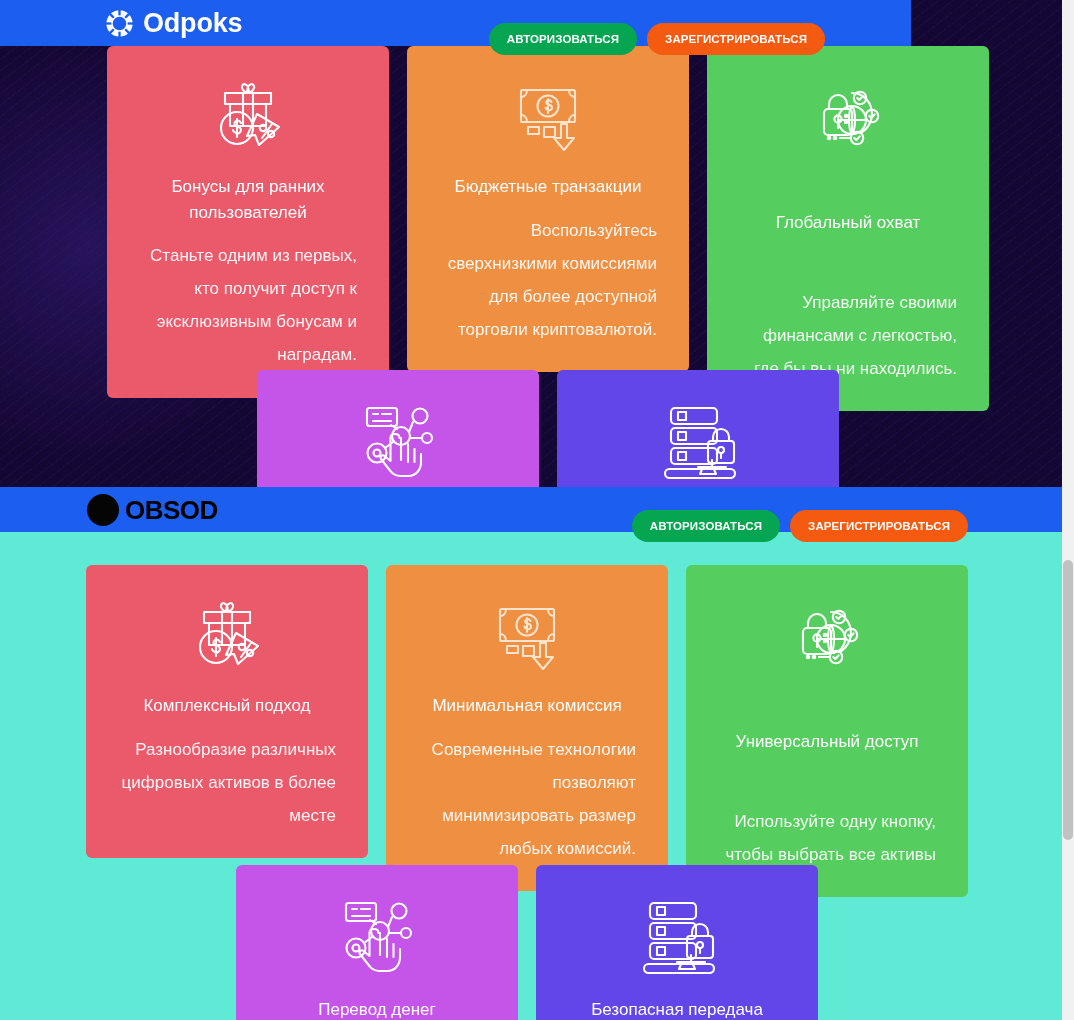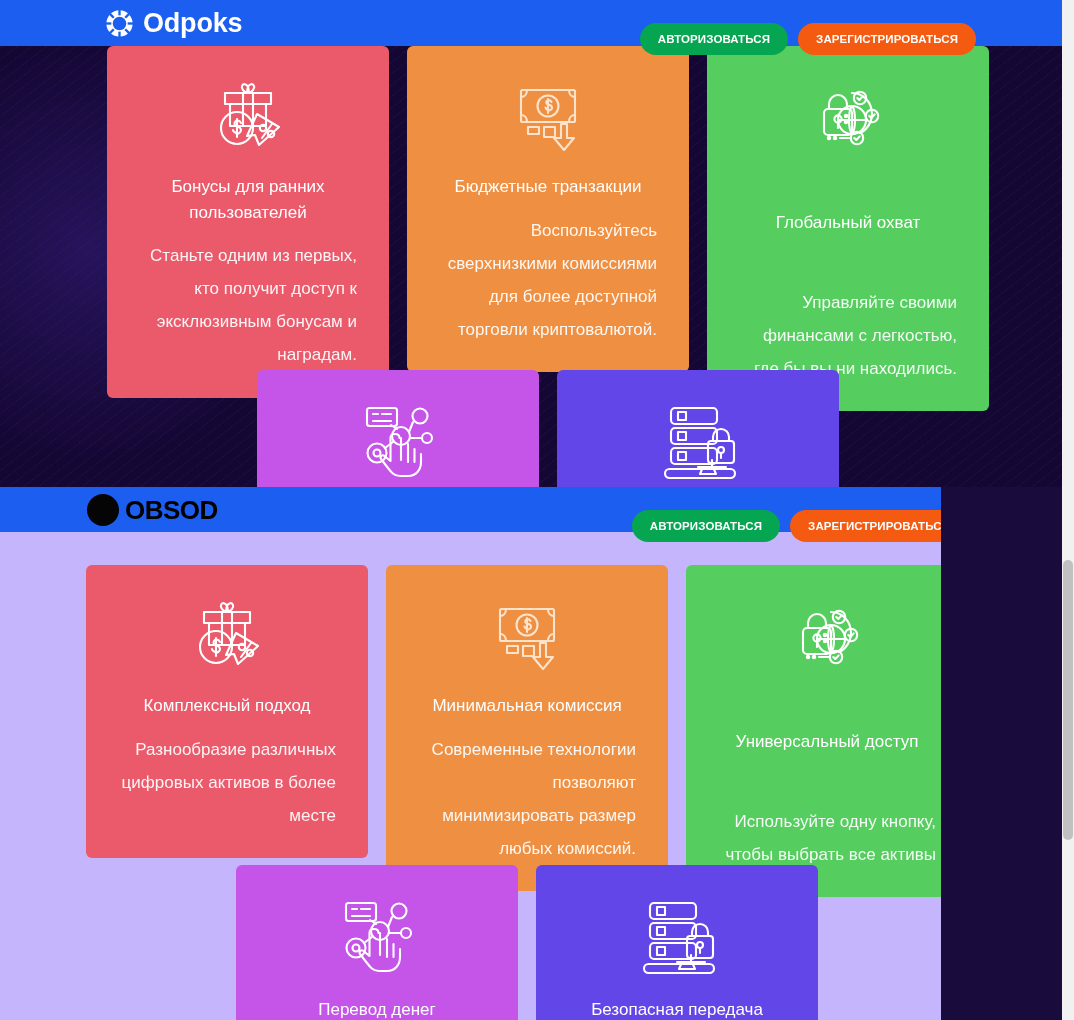--- a/index.html
+++ b/index.html
@@ -31,21 +31,21 @@
   .glow-left {
     position: absolute; left: -120px; top: 40px;
     width: 420px; height: 420px; border-radius: 50%;
     background: radial-gradient(circle, rgba(60,35,140,0.45) 0%, rgba(21,7,52,0) 70%);
     pointer-events: none;
   }
 
   
   .header {
     position: absolute; left: 0; top: 0;
-    width: 1062px; height: 46px;
+    width: 911px; height: 46px;
     background: #1c5ef0;
     display: flex; align-items: center;
     z-index: 5;
   }
   .logo-wrap { display: flex; align-items: center; gap: 9px; margin-left: 105px; }
   .chip-icon { width: 29px; height: 29px; display: block; }
   .logo-text {
     color: #ffffff; font-size: 27px; font-weight: 700;
     letter-spacing: -0.2px; line-height: 1;
   }
@@ -94,22 +94,22 @@
   .c-orange { background: #ef8f42; }
   .c-green  { background: #55cd5f; gap: 36px; }
   .c-purple { background: #c554e8; }
   .c-violet { background: #6246e8; }
 
   .w282 { width: 282px; }
 
   
   .section-bottom {
     position: absolute; left: 0; top: 487px;
-    width: 941px; height: 533px;
-    background: #c4b5fd;
+    width: 1062px; height: 533px;
+    background: #5eead4;
     overflow: hidden;
   }
   .header2 {
     position: absolute; left: 0; top: 0;
     width: 1062px; height: 45px;
     background: #1c5ef0;
     display: flex; align-items: center;
     z-index: 5;
   }
   .logo-wrap2 { display: flex; align-items: center; gap: 5px; margin-left: 86px; }

